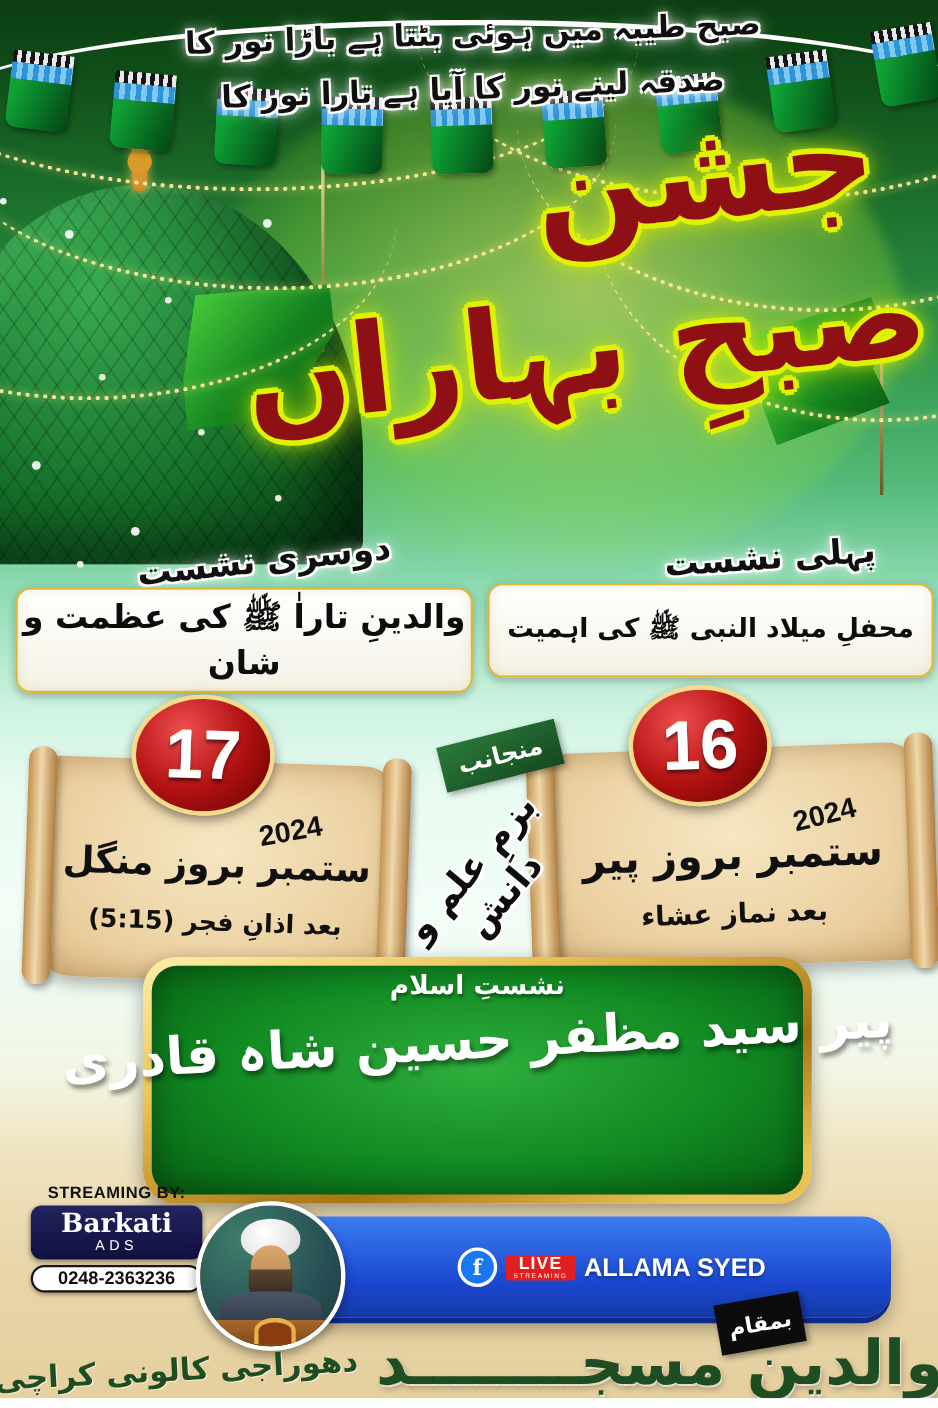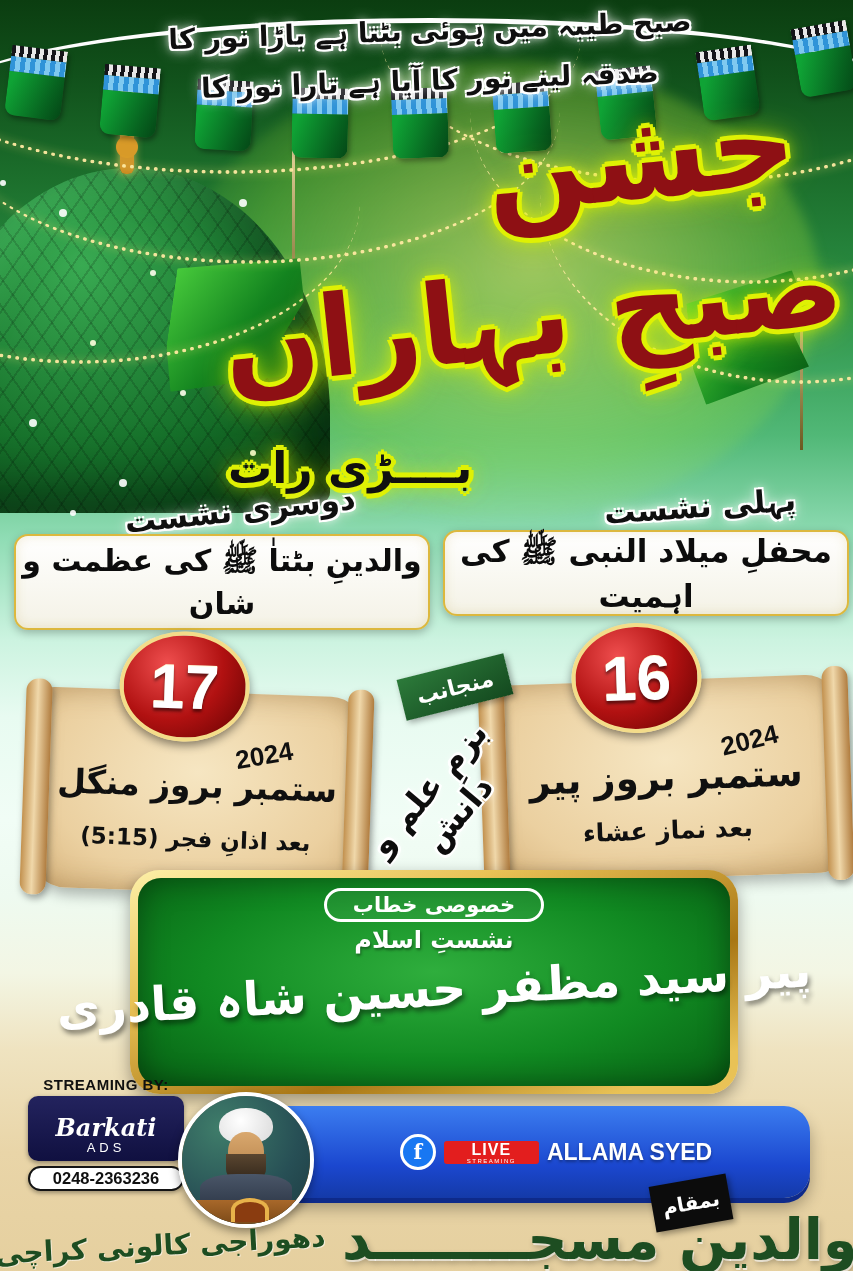--- a/index.html
+++ b/index.html
@@ -91,34 +91,34 @@
   .special-pill{margin-top:10px;border:3px solid #fff;border-radius:22px;padding:2px 26px;
     color:#fff;font-weight:bold;letter-spacing:2px;background:rgba(255,255,255,.06);}
   .honorific{color:#fff;font-weight:bold;text-shadow:1px 2px 3px rgba(0,0,0,.4);}
   .speaker-name{color:#fff;font-weight:bold;text-shadow:2px 4px 5px rgba(0,0,0,.45);transform:rotate(-3deg);white-space:nowrap;}
 
   
   .designer{width:156px;text-align:center;}
   .designer-heading{font-weight:bold;color:#101010;font-size:15px;letter-spacing:.5px;}
   .brand-box{margin:3px auto 5px;background:linear-gradient(180deg,#23235e,#101040);border-radius:10px;
     padding:3px 8px 6px;box-shadow:0 2px 5px rgba(0,0,0,.4);}
-  .brand-name{font-family:"DejaVu Serif",serif;font-style:italic;font-weight:bold;color:#fff;font-size:24px;line-height:26px;margin-top:16px;}
+  .brand-name{font-family:"DejaVu Serif",serif;font-weight:bold;color:#fff;font-size:24px;line-height:26px;}
   .brand-sub{font-family:Liberation Sans, sans-serif;color:#fff;font-size:13px;letter-spacing:4px;line-height:14px;}
   .phone-pill{background:#fff;border:2px solid #141414;border-radius:16px;padding:1px 8px;
     font-weight:bold;font-size:16.5px;color:#101010;box-shadow:0 2px 4px rgba(0,0,0,.35);}
 
   
   .live-bar{background:linear-gradient(180deg,#3b7df0,#1b47cf 65%,#143aa8);border-radius:26px;
     box-shadow:0 5px 0 #0e2a8a,0 10px 16px rgba(0,0,0,.3);
     display:flex;flex-direction:column;align-items:center;justify-content:center;color:#fff;}
   .live-row{display:flex;align-items:center;gap:8px;}
   .fb-circle{width:30px;height:30px;border-radius:50%;background:#1877f2;border:3px solid #fff;
     display:flex;align-items:center;justify-content:center;font-family:"DejaVu Serif",serif;
     font-weight:bold;font-size:20px;color:#fff;}
-  .live-badge{background:#e31e1e;border-radius:3px;padding:1px 23px 0;text-align:center;line-height:1;}
+  .live-badge{background:#e31e1e;border-radius:3px;padding:1px 7px 0;text-align:center;line-height:1;}
   .live-word{font-weight:bold;font-size:16px;letter-spacing:1px;}
   .streaming-word{font-size:6px;letter-spacing:1.5px;}
   .en-name{font-weight:bold;text-shadow:0 2px 3px rgba(0,0,0,.35);}
 
   
   .photo{width:128px;height:128px;border-radius:50%;border:4px solid #fff;overflow:hidden;
     background:linear-gradient(180deg,#7e8890 0%,#93661f 55%,#7a4f17 100%);box-shadow:0 4px 10px rgba(0,0,0,.4);}
   .photo .backdrop{position:absolute;inset:0;background:radial-gradient(circle at 30% 25%,#3f7d6a,#274f55 60%,#1d3a40);}
   .photo .turban{position:absolute;left:37px;top:12px;width:54px;height:36px;border-radius:50% 50% 45% 45%;
     background:radial-gradient(circle at 40% 35%,#ffffff,#d9d9d9);}
@@ -176,30 +176,29 @@
   <div class="abs flag" style="left:796px;top:24px;transform:rotate(-10deg);"></div>
 
   <div class="abs u glow-w" style="left:150px;top:14px;width:560px;text-align:center;font-size:28px;font-weight:bold;transform:rotate(-2deg);">صبح طیبہ میں ہوئی بٹتا ہے باڑا نور کا</div>
   <div class="abs u glow-w" style="left:150px;top:64px;width:560px;text-align:center;font-size:28px;font-weight:bold;transform:rotate(-2deg);">صدقہ لینے نور کا آیا ہے تارا نور کا</div>
 
   <div class="abs" style="left:220px;top:110px;width:620px;height:380px;transform:rotate(-6deg);">
     <div class="abs u outline-y" style="right:30px;top:0;font-size:118px;font-weight:bold;color:#8e1014;line-height:1;">جشن</div>
     <div class="abs u outline-y" style="left:0;top:150px;font-size:112px;font-weight:bold;color:#8e1014;line-height:1;white-space:nowrap;">صبحِ بہاراں</div>
   </div>
 
-  <div class="abs u outline-y" style="left:228px;top:442px;font-size:44px;font-weight:bold;color:#101010;">بــــڑی رات</div>
 
   <div class="abs u glow-w" style="left:580px;top:488px;width:240px;text-align:center;font-size:31px;font-weight:bold;transform:rotate(-4deg);">پہلی نشست</div>
   <div class="abs session-box" style="left:443px;top:530px;width:402px;height:82px;">
-    <div class="u session-topic" style="font-size:31px;">محفلِ میلاد النبی ﷺ کی اہمیت</div>
+    <div class="u session-topic" style="font-size:24px;">محفلِ میلاد النبی ﷺ کی اہمیت</div>
   </div>
 
   <div class="abs u glow-w" style="left:110px;top:492px;width:260px;text-align:center;font-size:31px;font-weight:bold;transform:rotate(-6deg);">دوسری نشست</div>
   <div class="abs session-box" style="left:14px;top:534px;width:412px;height:92px;">
-    <div class="u session-topic" style="font-size:30px;">والدینِ بٹتاٰ ﷺ کی عظمت و شان</div>
+    <div class="u session-topic" style="font-size:30px;">والدینِ تاراٰ ﷺ کی عظمت و شان</div>
   </div>
 
   <div class="abs scroll" style="left:490px;top:680px;width:352px;height:198px;transform:rotate(-2deg);">
     <div class="abs day-badge" style="left:85px;top:-58px;">
       <span class="day-num">16</span>
     </div>
     <div class="abs scroll-year" style="right:62px;top:48px;font-size:26px;transform:rotate(-12deg);">2024</div>
     <div class="abs u scroll-day" style="left:0;top:76px;width:100%;text-align:center;font-size:37px;">ستمبر بروز پیر</div>
     <div class="abs u scroll-time" style="left:0;top:136px;width:100%;text-align:center;font-size:25px;">بعد نماز عشاء</div>
   </div>
@@ -213,21 +212,20 @@
     <div class="abs u scroll-time" style="left:0;top:134px;width:100%;text-align:center;font-size:23px;">بعد اذانِ فجر (5:15)</div>
   </div>
 
   <div class="abs org-tag u" style="left:400px;top:666px;width:110px;height:42px;transform:rotate(-14deg);font-size:22px;font-weight:bold;">
     <span>منجانب</span>
   </div>
   <div class="abs u org-name" style="left:318px;top:762px;width:250px;text-align:center;font-size:33px;transform:rotate(-50deg);">بزمِ علم و دانش</div>
 
   <div class="abs plaque-gold" style="left:130px;top:870px;width:608px;height:224px;box-sizing:border-box;">
     <div class="plaque-green">
-      <div class="special-pill u" style="font-size:21px;">خصوصی خطاب</div>
       <div class="honorific u" style="font-size:24px;margin-top:4px;">نشستِ اسلام</div>
       <div class="speaker-name u" style="font-size:47px;margin-top:8px;">پیر سید مظفر حسین شاہ قادری</div>
     </div>
   </div>
 
   <div class="abs designer en" style="left:28px;top:1076px;">
     <div class="designer-heading">STREAMING BY:</div>
     <div class="brand-box">
       <div class="brand-name">Barkati</div>
       <div class="brand-sub">ADS</div>

